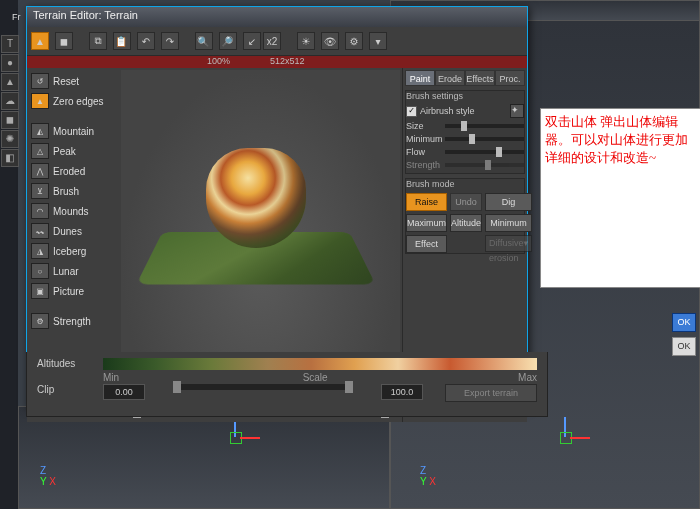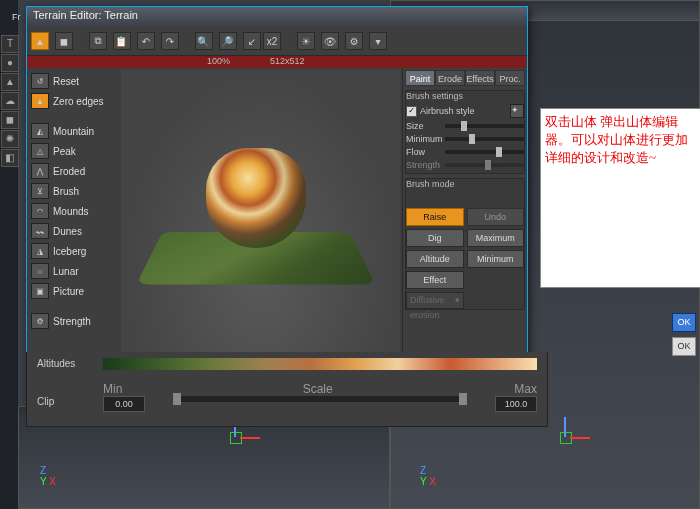--- a/index.html
+++ b/index.html
@@ -53,29 +53,29 @@
   .tab{flex:1;text-align:center;font-size:9px;line-height:16px;color:#ccc;border:1px solid #333;background:#4a4a4a;cursor:pointer}
   .tab.active{background:#6a6f78;color:#fff}
   .group{border:1px solid #2a2a2a;margin-top:4px;background:#3a3a3a}
   .group-title{font-size:9px;color:#bbb;margin-bottom:3px}
   .row{display:flex;align-items:center;gap:3px;margin-bottom:3px;font-size:9px}
   .row label{width:36px;color:#ccc}
   .slider{flex:1;height:4px;background:#222;position:relative}
   .slider .th{position:absolute;top:-3px;left:40%;width:6px;height:10px;background:#bbb}
   .cb{width:9px;height:9px;background:#ddd;border:1px solid #555;display:inline-block;text-align:center;line-height:8px;font-size:8px;color:#000}
   .pin{width:12px;height:12px;background:#555;border:1px solid #222;margin-left:auto}
-  .btns{display:grid;grid-template-columns:1fr 1fr;gap:3px;margin-top:19px}
+  .btns{display:grid;grid-template-columns:1fr 1fr 1fr;gap:3px;margin-top:4px}
   .btn{height:16px;background:#5a5a5a;border:1px solid #2a2a2a;font-size:9px;text-align:center;line-height:16px;color:#ddd;cursor:pointer}
   .btn.orange{background:#e8941f;color:#111;border-color:#a86000}
   .combo{height:15px;background:#4a4a4a;border:1px solid #222;font-size:9px;color:#888;padding:0 3px;line-height:15px;display:flex;justify-content:space-between}
   .bottom{position:absolute;left:26px;top:352px;width:500px;padding:6px 10px 10px;background:#3e3e3e;border:1px solid #222;border-top:none}
   .altrow{display:flex;gap:22px;margin-bottom:4px}
   .altlabel{width:44px;font-size:10px;color:#ccc}
   .gradient{flex:1;height:12px;background:linear-gradient(to right,#1a3a1a 0%,#3a5a2a 12%,#6a7a3a 25%,#a08050 38%,#b87040 48%,#e0a050 58%,#f0d0a0 68%,#c85a30 80%,#f8e0b0 100%);position:relative}
-  .gradient .mlab{position:absolute;top:24px;font-size:12px;color:#999}
+  .gradient .mlab{position:absolute;top:14px;font-size:10px;color:#999}
   .clipin{width:40px;height:14px;background:#222;border:1px solid #555;color:#ccc;font-size:9px;text-align:center;line-height:14px}
   .cliptrack{flex:1;height:6px;background:#222;position:relative;margin:0 6px}
   .cliptrack .thumb{position:absolute;top:-3px;width:8px;height:12px;background:#888}
   .export{width:90px;height:16px;background:#4a4a4a;border:1px solid #2a2a2a;font-size:9px;text-align:center;line-height:16px;color:#888;margin-left:auto}
 </style>
 </head>
 <body>
 
 <div class="viewport">
   <div class="vp-quad vp-tr"></div>
@@ -285,22 +285,23 @@
 
 <div class="bottom">
   <div class="altrow">
     <div class="altlabel">Altitudes</div>
     <div class="gradient">
       <span class="mlab" style="left:0">Min</span>
       <span class="mlab" style="left:46%">Scale</span>
       <span class="mlab" style="right:0">Max</span>
     </div>
   </div>
-  <div class="altrow" style="margin-top:26px">
+  <div class="altrow" style="margin-top:14px">
     <div class="altlabel">Clip</div>
     <div class="clipin">0.00</div>
     <div class="cliptrack">
       <div class="thumb" style="left:0"></div>
         <div class="thumb" style="right:0"></div>
     </div>
     <div class="clipin">100.0</div>
+    <div class="export">Export terrain</div>
   </div>
 </div>
 
 </body></html>

